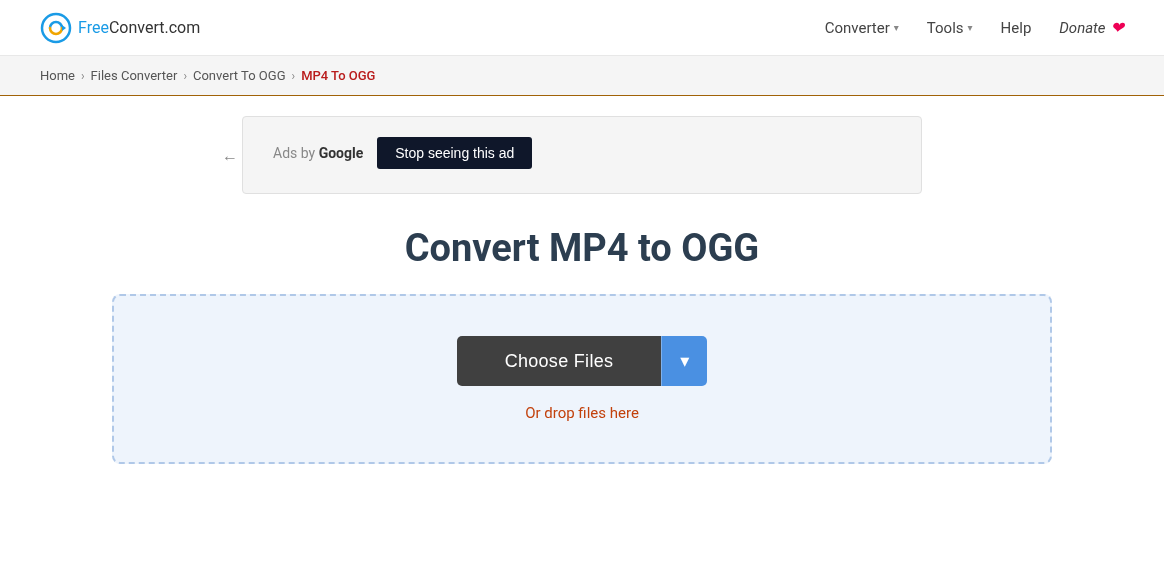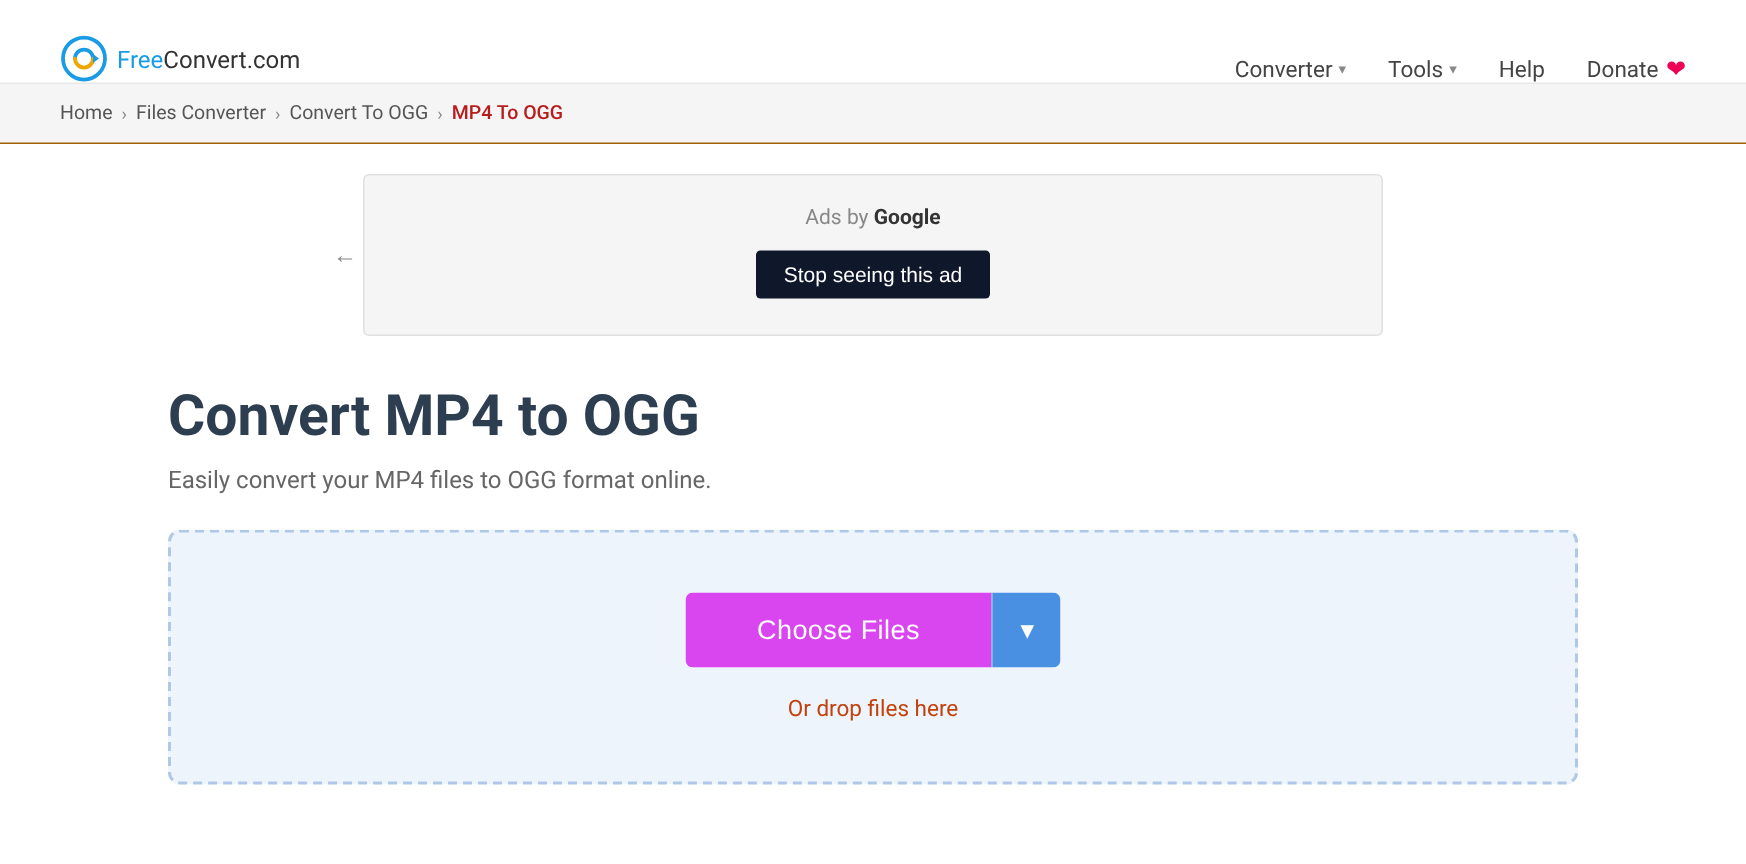--- a/index.html
+++ b/index.html
@@ -1,21 +1,21 @@
 <!DOCTYPE html>
 <html><head>
   <meta charset="utf-8">
   <style>
     * { margin: 0; padding: 0; box-sizing: border-box; }
     body { font-family: -apple-system, BlinkMacSystemFont, 'Segoe UI', Roboto, sans-serif; background: #fff; color: #333; }
 
     
     .header {
       display: flex;
-      align-items: flex-end;
+      align-items: center;
       padding: 0 40px;
       height: 56px;
       border-bottom: 1px solid #e8e8e8;
       background: #fff;
     }
     .logo-area {
       display: flex;
       align-items: center;
       gap: 6px;
       margin-right: auto;
@@ -46,20 +46,21 @@
       font-size: 10px;
       color: #888;
     }
     .donate-btn {
       display: flex;
       align-items: center;
       gap: 5px;
       font-size: 15px;
       color: #444;
       cursor: pointer;
+      font-style: italic;
     }
     .heart-icon { color: #e05; font-size: 16px; }
 
     
     .breadcrumb-bar {
       background: #f5f5f5;
       padding: 12px 40px;
       border-bottom: 1px solid #a16207;
     }
     .breadcrumb {
@@ -99,21 +100,21 @@
       color: #888;
       cursor: pointer;
     }
     .ad-box {
       flex: 1;
       background: #f5f5f5;
       border: 1px solid #e0e0e0;
       border-radius: 4px;
       padding: 20px 30px 24px;
       display: flex;
-      flex-direction: column;
+      flex-direction: row;
       align-items: center;
       gap: 14px;
     }
     .ads-by-google {
       font-size: 14px;
       color: #888;
     }
     .ads-google-bold { font-weight: 700; color: #333; }
     .ad-buttons {
       display: flex;
@@ -137,20 +138,21 @@
       border-radius: 3px;
       cursor: pointer;
       display: flex;
       align-items: center;
       gap: 5px;
     }
     .why-icon { font-size: 12px; color: #666; }
 
     
     .title-section {
+      text-align: center;
       margin: 32px 0 24px;
     }
     .page-title {
       font-size: 38px;
       font-weight: 700;
       color: #2c3e50;
       margin-bottom: 10px;
     }
     .page-subtitle {
       font-size: 16px;
@@ -170,21 +172,21 @@
       min-height: 160px;
       justify-content: center;
     }
     .choose-files-row {
       display: flex;
       align-items: stretch;
       border-radius: 5px;
       overflow: hidden;
     }
     .choose-files-btn {
-      background: #d946ef;
+      background: #404040;
       color: #fff;
       border: none;
       padding: 14px 48px;
       font-size: 18px;
       font-weight: 500;
       cursor: pointer;
       letter-spacing: 0.3px;
     }
     .choose-dropdown-btn {
       background: #4a90e2;
@@ -257,21 +259,20 @@
         <span>Ads by</span>&nbsp;<span class="ads-google-bold">Google</span>
       </div>
       <div class="ad-buttons">
         <button class="stop-ad-btn">Stop seeing this ad</button>
       </div>
     </div>
   </div>
 
   <div class="title-section">
     <h1 class="page-title">Convert MP4 to OGG</h1>
-    <p class="page-subtitle">Easily convert your MP4 files to OGG format online.</p>
   </div>
 
   <div class="upload-area">
     <div class="choose-files-row">
       <button class="choose-files-btn">Choose Files</button>
       <button class="choose-dropdown-btn">
         <span>▾</span>
       </button>
     </div>
     <p class="drop-text">Or drop files here</p>

